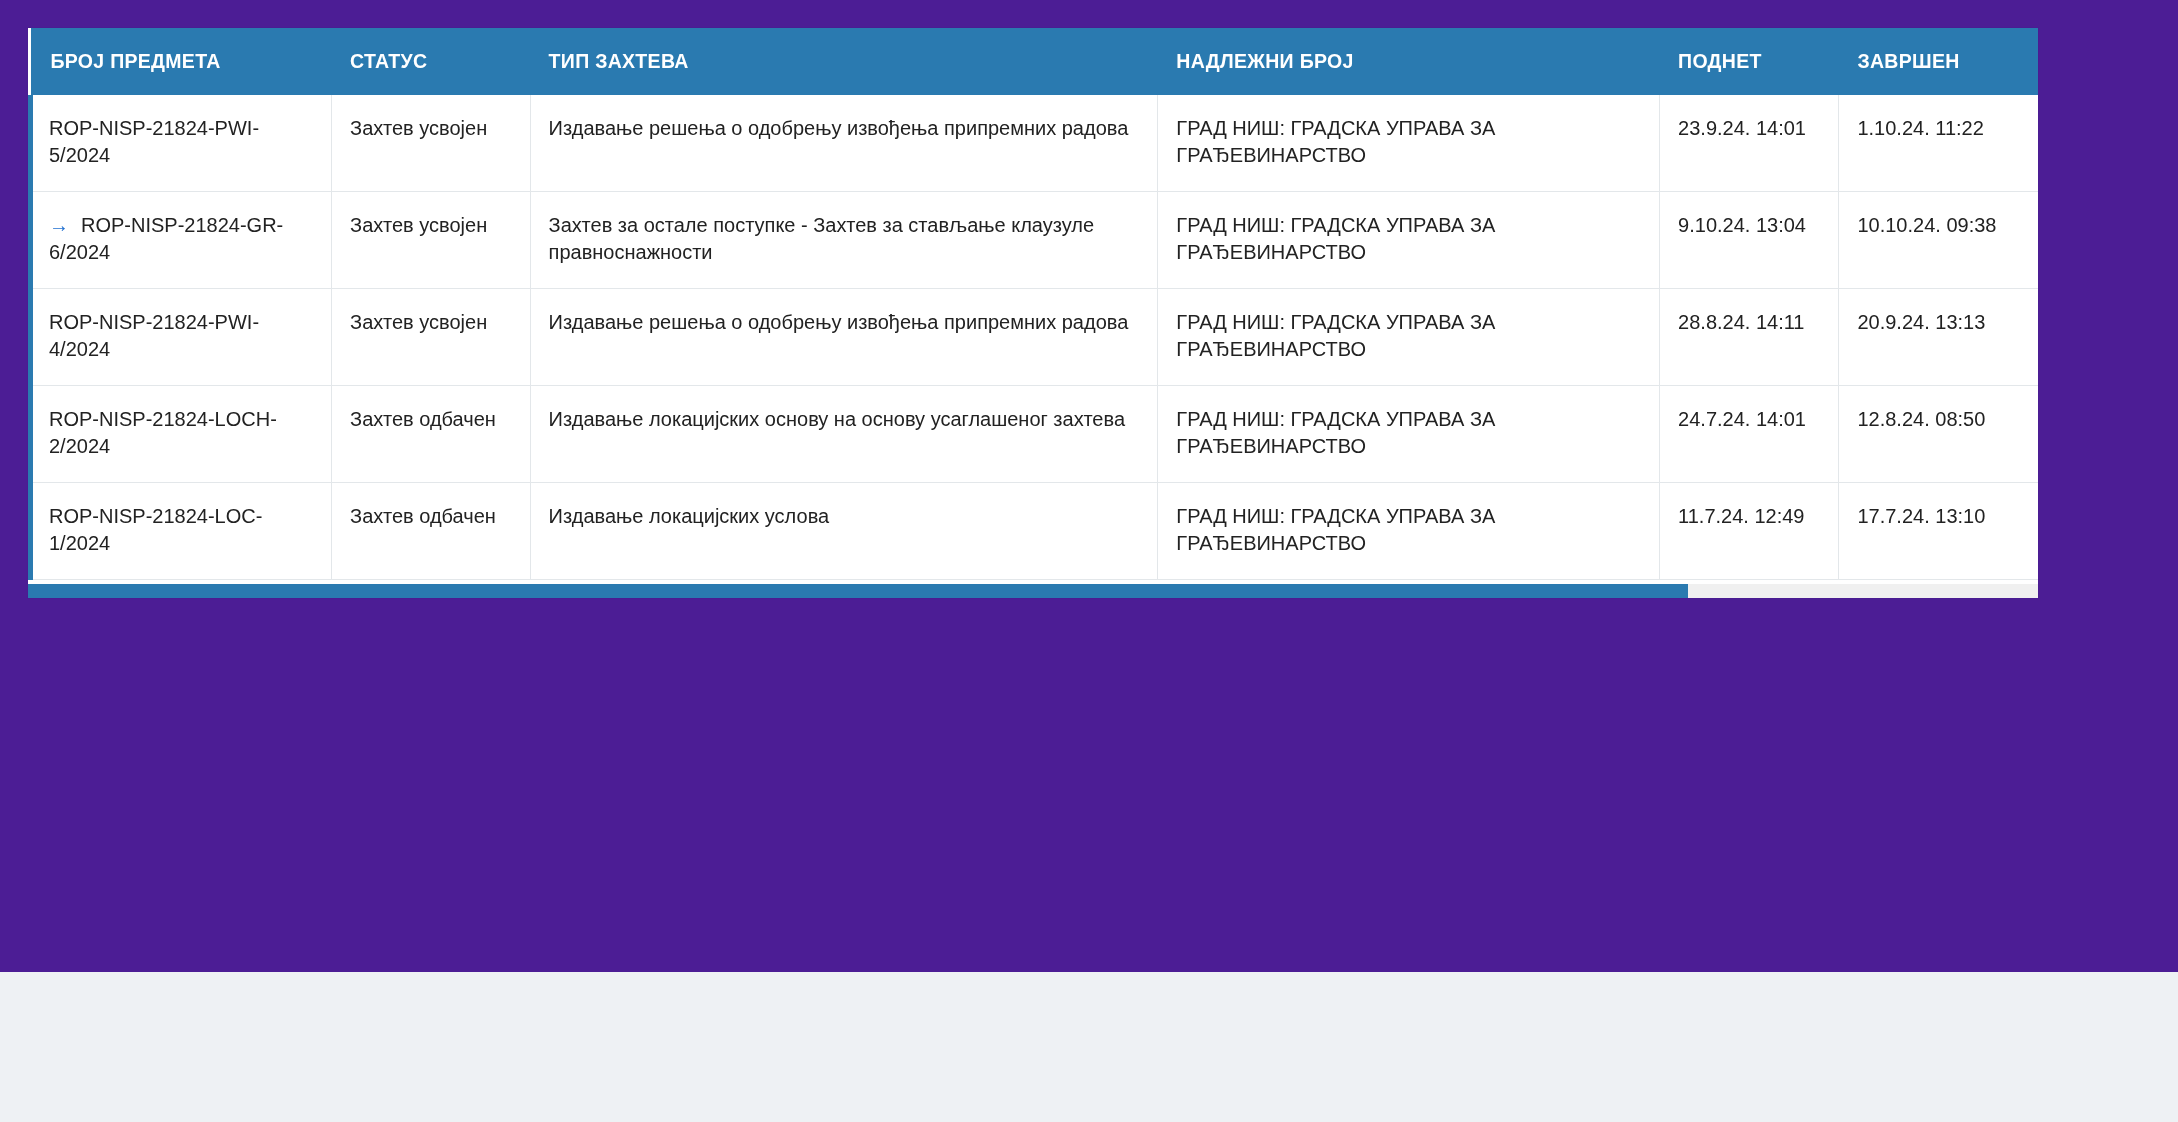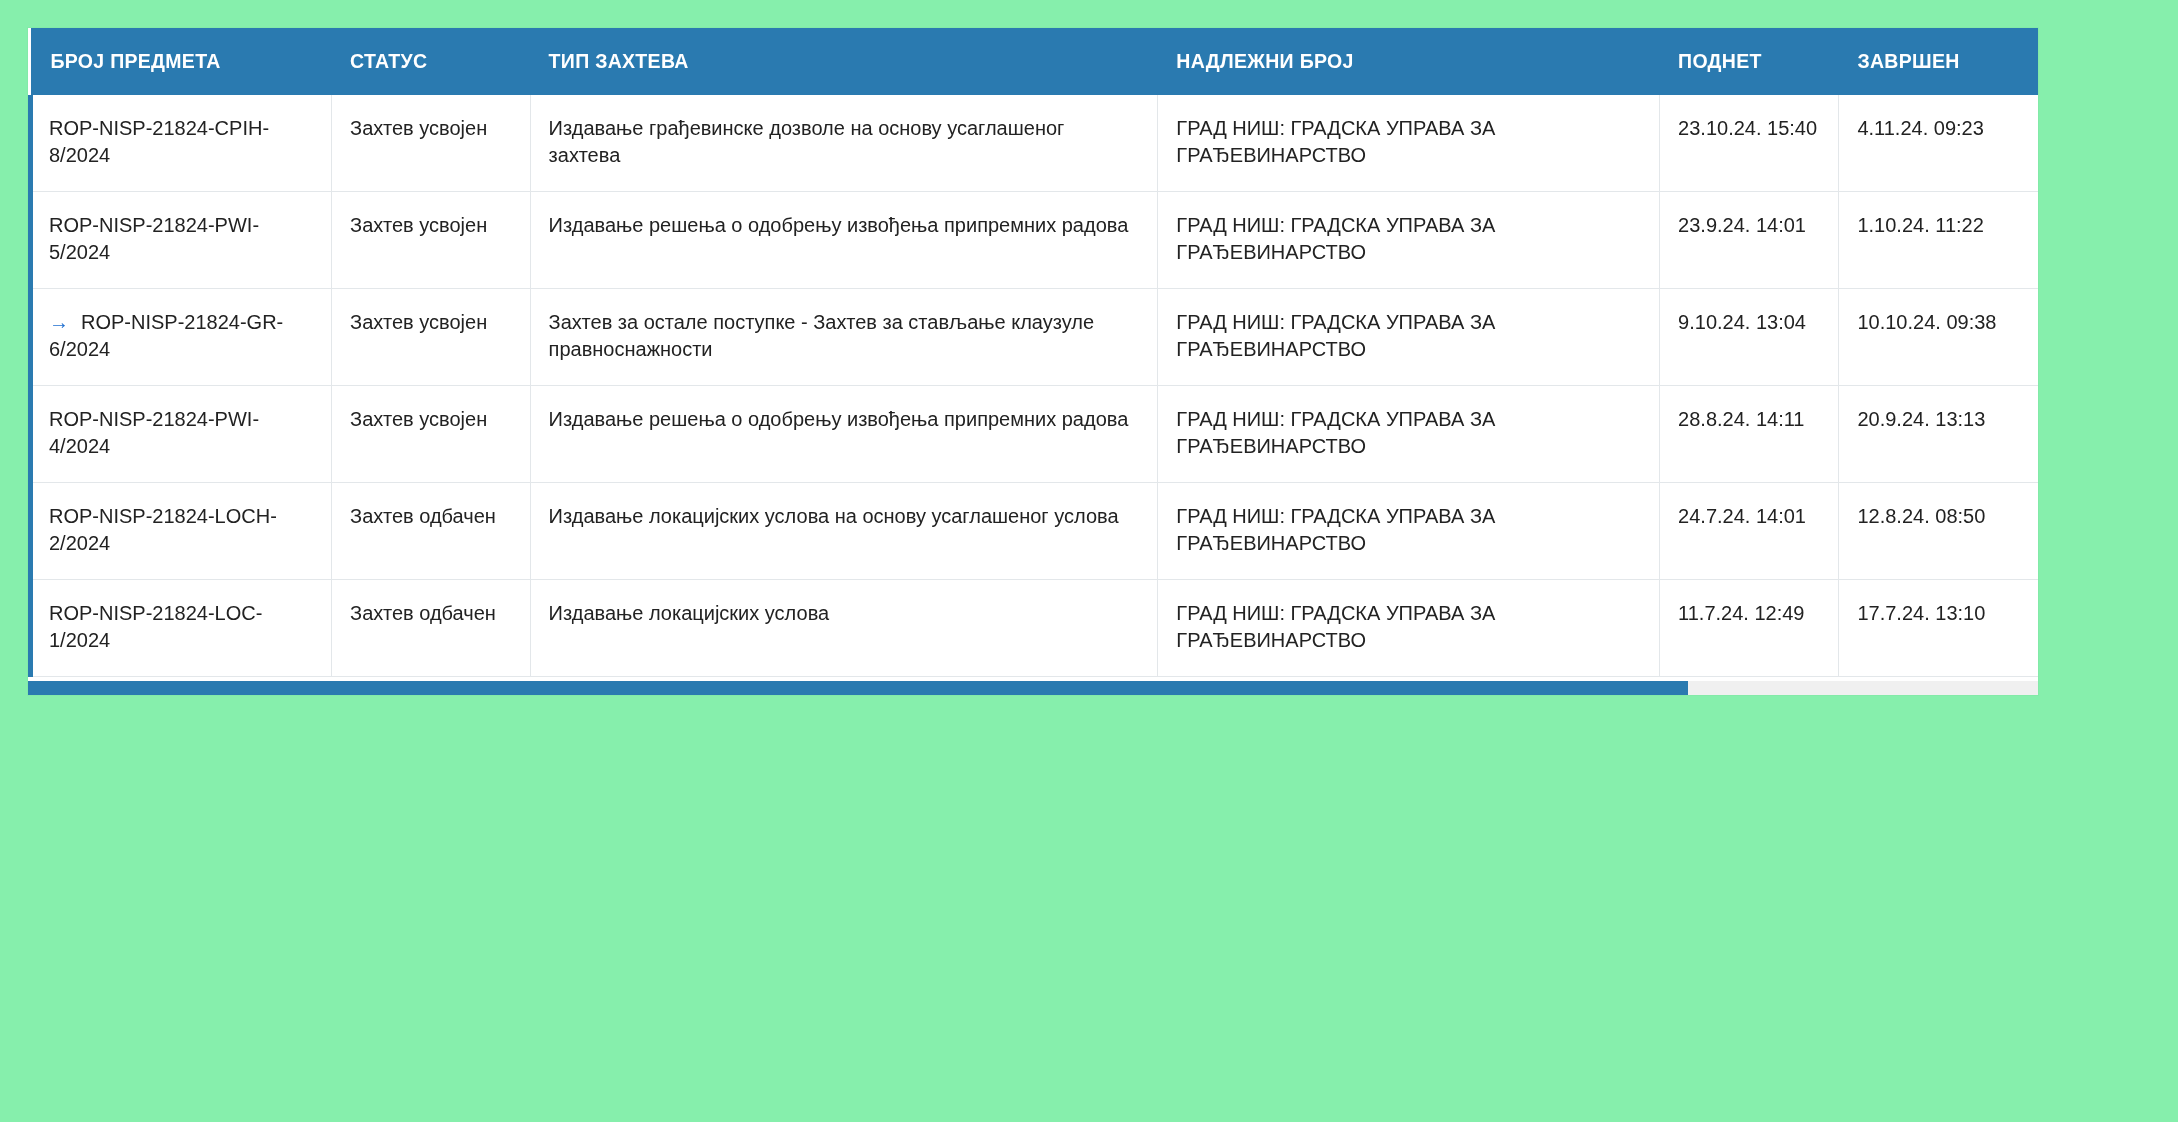--- a/index.html
+++ b/index.html
@@ -8,24 +8,24 @@
     background: #eef1f4;
     font-family: "Liberation Sans", sans-serif;
   }
   body {
     width: 2178px;
     height: 1122px;
     overflow: hidden;
   }
   .page {
     width: 2178px;
-    height: 1122px;
+    height: 972px;
     box-sizing: border-box;
     padding: 28px 30px 28px 28px;
-    background: #86efac;
+    background: #4c1d95;
   }
   .table-wrap {
     background: #ffffff;
     width: 2010px;
     box-shadow: 0 0 0 1px rgba(0,0,0,0.02);
   }
   table.cases {
     border-collapse: collapse;
     width: 2010px;
     table-layout: fixed;
@@ -127,28 +127,20 @@
           <th class="c0">БРОЈ ПРЕДМЕТА</th>
           <th>СТАТУС</th>
           <th>ТИП ЗАХТЕВА</th>
           <th>НАДЛЕЖНИ БРОЈ</th>
           <th>ПОДНЕТ</th>
           <th class="last">ЗАВРШЕН</th>
         </tr>
       </thead>
       <tbody id="tbody">
           <tr>
-            <td><span class="case-id-text">ROP-NISP-21824-CPIH-8/2024</span></td>
-            <td>Захтев усвојен</td>
-            <td>Издавање грађевинске дозволе на основу усаглашеног захтева</td>
-            <td>ГРАД НИШ: ГРАДСКА УПРАВА ЗА ГРАЂЕВИНАРСТВО</td>
-            <td>23.10.24. 15:40</td>
-            <td class="last">4.11.24. 09:23</td>
-          </tr>
-          <tr>
             <td><span class="case-id-text">ROP-NISP-21824-PWI-5/2024</span></td>
             <td>Захтев усвојен</td>
             <td>Издавање решења о одобрењу извођења припремних радова</td>
             <td>ГРАД НИШ: ГРАДСКА УПРАВА ЗА ГРАЂЕВИНАРСТВО</td>
             <td>23.9.24. 14:01</td>
             <td class="last">1.10.24. 11:22</td>
           </tr>
           <tr>
             <td><span class="arrow-icon">→</span><span class="case-id-text">ROP-NISP-21824-GR-6/2024</span></td>
             <td>Захтев усвојен</td>
@@ -161,21 +153,21 @@
             <td><span class="case-id-text">ROP-NISP-21824-PWI-4/2024</span></td>
             <td>Захтев усвојен</td>
             <td>Издавање решења о одобрењу извођења припремних радова</td>
             <td>ГРАД НИШ: ГРАДСКА УПРАВА ЗА ГРАЂЕВИНАРСТВО</td>
             <td>28.8.24. 14:11</td>
             <td class="last">20.9.24. 13:13</td>
           </tr>
           <tr>
             <td><span class="case-id-text">ROP-NISP-21824-LOCH-2/2024</span></td>
             <td>Захтев одбачен</td>
-            <td>Издавање локацијских услова на основу усаглашеног услова</td>
+            <td>Издавање локацијских основу на основу усаглашеног захтева</td>
             <td>ГРАД НИШ: ГРАДСКА УПРАВА ЗА ГРАЂЕВИНАРСТВО</td>
             <td>24.7.24. 14:01</td>
             <td class="last">12.8.24. 08:50</td>
           </tr>
           <tr>
             <td><span class="case-id-text">ROP-NISP-21824-LOC-1/2024</span></td>
             <td>Захтев одбачен</td>
             <td>Издавање локацијских услова</td>
             <td>ГРАД НИШ: ГРАДСКА УПРАВА ЗА ГРАЂЕВИНАРСТВО</td>
             <td>11.7.24. 12:49</td>

